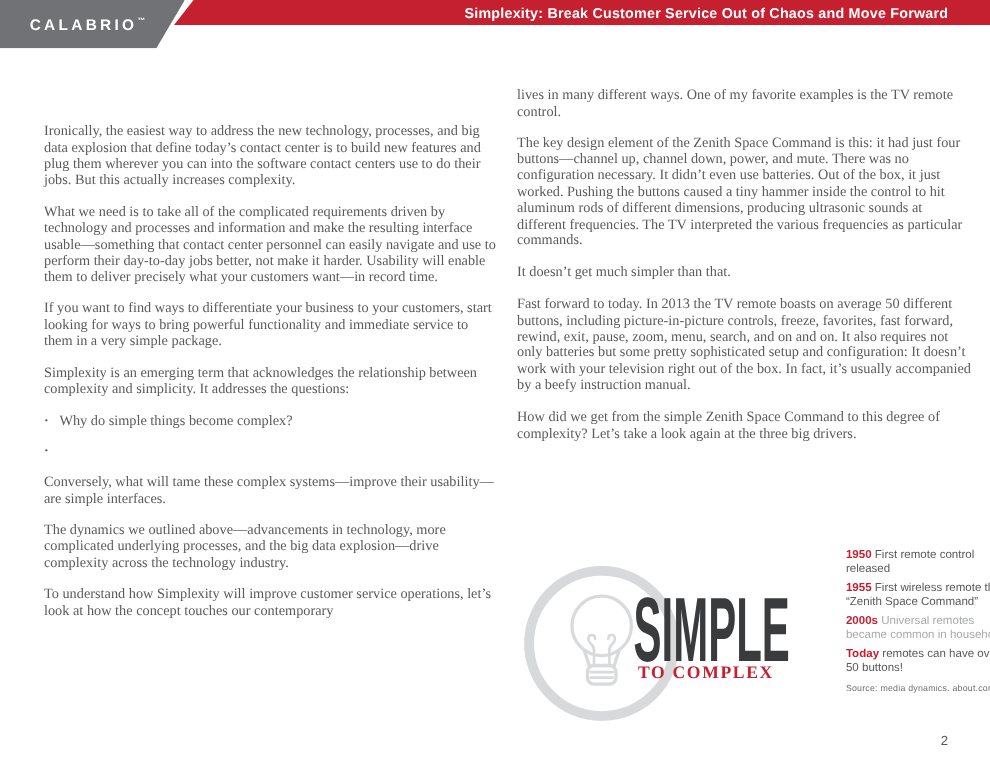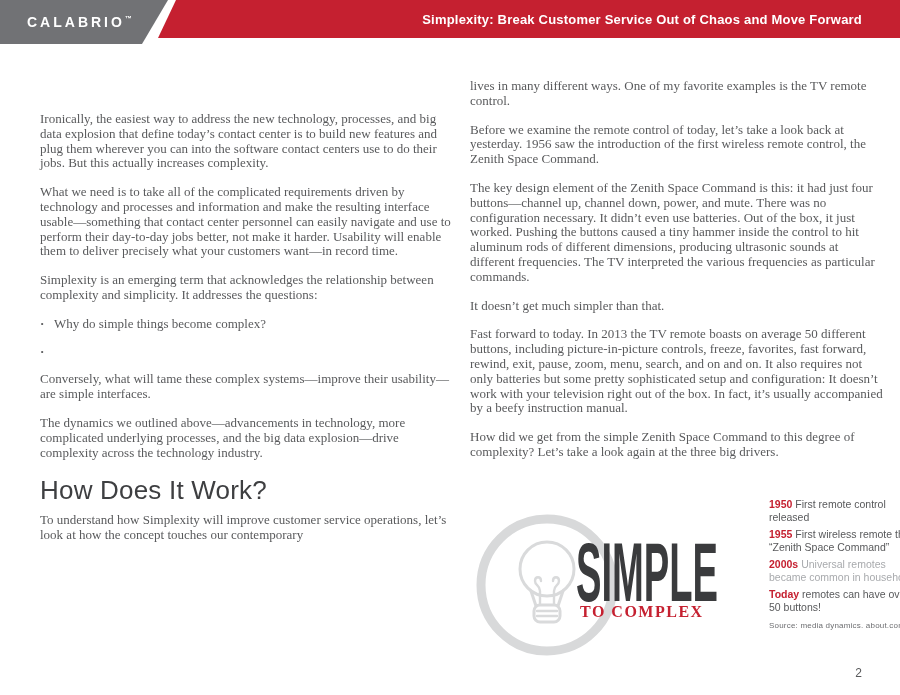--- a/index.html
+++ b/index.html
@@ -2,21 +2,21 @@
 <html><head>
 <meta charset="utf-8">
 <style>
   * { margin:0; padding:0; box-sizing:border-box; }
   html,body { width:900px; height:695px; background:#ffffff; overflow:hidden; }
   body { font-family:"Liberation Serif", serif; color:#595a5c; position:relative; }
 
   
   .header { position:absolute; top:0; left:0; width:900px; height:46px; }
   .title-bar {
-    position:absolute; top:0; left:150px; right:0; height:38px;
+    position:absolute; top:0; left:150px; right:0; height:23px;
     background:#c52030;
     clip-path:polygon(26px 0, 100% 0, 100% 100%, 8px 100%);
     display:flex; align-items:center; justify-content:flex-end;
     padding-right:38px;
   }
   .title-bar .title {
     font-family:"Liberation Sans", sans-serif;
     font-size:13px; font-weight:600; color:#ffffff; letter-spacing:0.2px;
   }
   .logo-block {
@@ -78,37 +78,36 @@
     <span class="title">Simplexity: Break Customer Service Out of Chaos and Move Forward</span>
   </div>
   <div class="logo-block">
     <span class="logo-text"><span>CALABRIO</span><span class="logo-tm">™</span></span>
   </div>
 </div>
 
 <div class="col col-left">
   <p>Ironically, the easiest way to address the new technology, processes, and big data explosion that define today’s contact center is to build new features and plug them wherever you can into the software contact centers use to do their jobs. But this actually increases complexity.</p>
   <p>What we need is to take all of the complicated requirements driven by technology and processes and information and make the resulting interface usable—something that contact center personnel can easily navigate and use to perform their day-to-day jobs better, not make it harder. Usability will enable them to deliver precisely what your customers want—in record time.</p>
+  <p>If you want to find ways to differentiate your business to your customers, start looking for ways to bring powerful functionality and immediate service to them in a very simple package.</p>
   <p>Simplexity is an emerging term that acknowledges the relationship between complexity and simplicity. It addresses the questions:</p>
   <div class="bullet-item">
     <span class="bullet-dot">·</span>
     <span>Why do simple things become complex?</span>
   </div>
   <div class="bullet-item">
     <span class="bullet-dot">·</span>
   </div>
   <p>Conversely, what will tame these complex systems—improve their usability—are simple interfaces.</p>
   <p style="margin-top:1px">The dynamics we outlined above—advancements in technology, more complicated underlying processes, and the big data explosion—drive complexity across the technology industry.</p>
-  <div class="section-heading">How Does It Work?</div>
   <p>To understand how Simplexity will improve customer service operations, let’s look at how the concept touches our contemporary</p>
 </div>
 
 <div class="col col-right">
   <p>lives in many different ways. One of my favorite examples is the TV remote control.</p>
-  <p>Before we examine the remote control of today, let’s take a look back at yesterday. 1956 saw the introduction of the first wireless remote control, the Zenith Space Command.</p>
   <p>The key design element of the Zenith Space Command is this: it had just four buttons—channel up, channel down, power, and mute. There was no configuration necessary. It didn’t even use batteries. Out of the box, it just worked. Pushing the buttons caused a tiny hammer inside the control to hit aluminum rods of different dimensions, producing ultrasonic sounds at different frequencies. The TV interpreted the various frequencies as particular commands.</p>
   <p>It doesn’t get much simpler than that.</p>
   <p>Fast forward to today. In 2013 the TV remote boasts on average 50 different buttons, including picture-in-picture controls, freeze, favorites, fast forward, rewind, exit, pause, zoom, menu, search, and on and on. It also requires not only batteries but some pretty sophisticated setup and configuration: It doesn’t work with your television right out of the box. In fact, it’s usually accompanied by a beefy instruction manual.</p>
   <p>How did we get from the simple Zenith Space Command to this degree of complexity? Let’s take a look again at the three big drivers.</p>
 </div>
 
 <div class="graphic">
 
   <div class="bulb-wrap">
     <svg width="146" height="146" viewBox="0 0 146 146">

